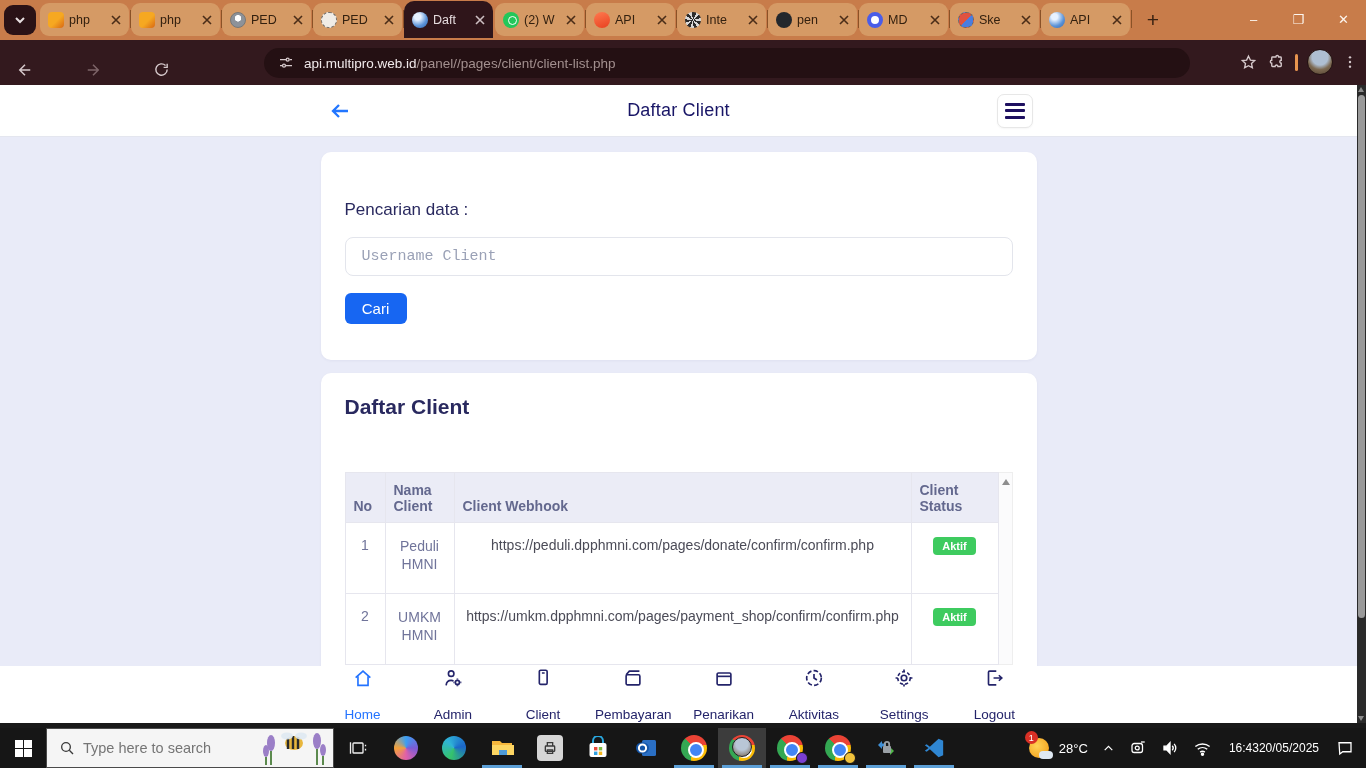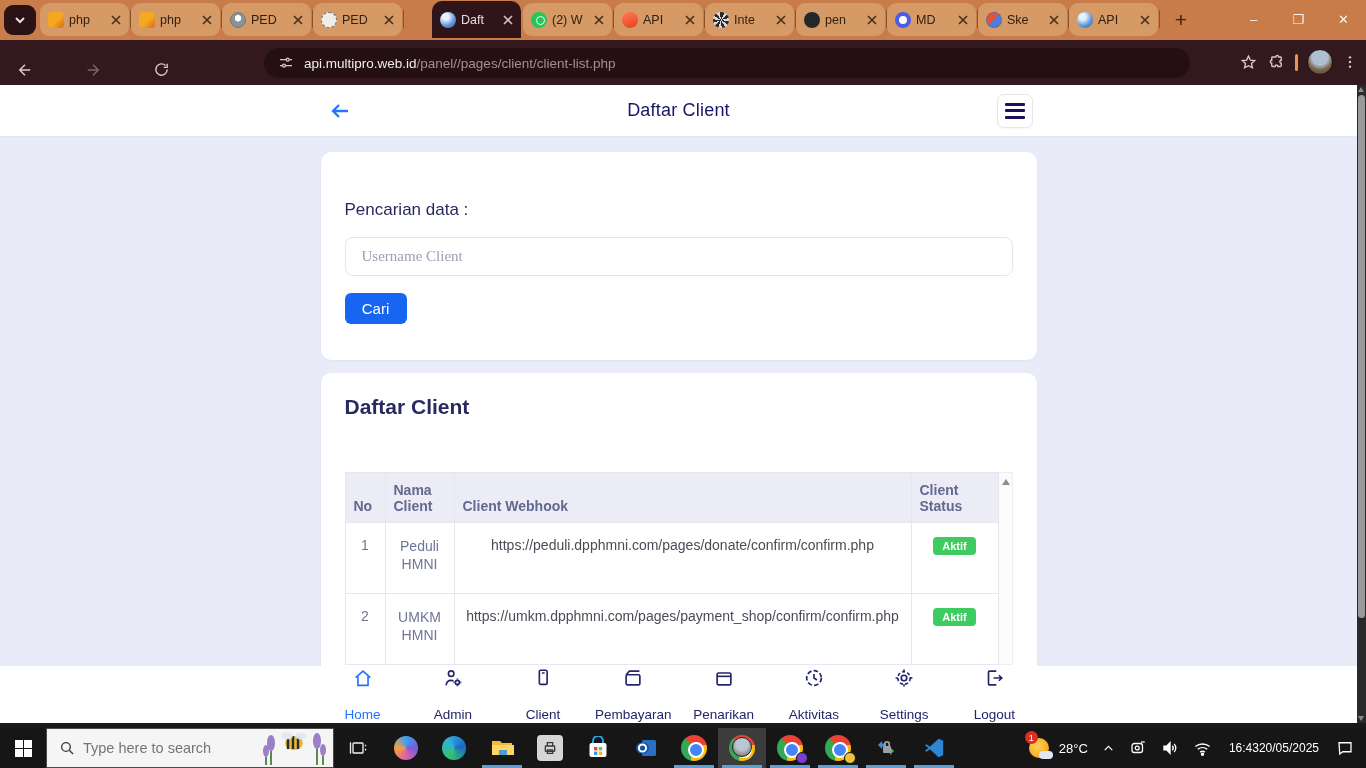--- a/index.html
+++ b/index.html
@@ -5,21 +5,21 @@
   * { margin:0; padding:0; box-sizing:border-box; }
   html,body { width:1366px; height:768px; overflow:hidden; }
   body { font-family:"Liberation Sans", sans-serif; position:relative; background:#151515; }
 
   
   .tabstrip { position:absolute; left:0; top:0; width:1366px; height:40px; background:#c87c4a; display:flex; align-items:flex-end; }
   .tab-search-btn { width:32px; height:30px; margin:4px 4px 5px 4px; border-radius:9px; background:#2a1216; color:#e8dfe1; display:flex; align-items:center; justify-content:center; flex:none; }
   .tabs { display:flex; align-items:center; height:44px; }
   .tab { width:89px; height:33px; margin-top:3px; background:#d59a65; border-radius:9px; display:flex; align-items:center; gap:5px; padding:0 6px 0 8px; position:relative; margin-right:2px; }
   .tab:not(.active)::after { content:""; position:absolute; right:-2px; top:7px; height:18px; width:1px; background:#8a5227; }
-  .tab.active { background:#2f151a; height:37px; border-radius:10px 10px 0 0; margin-top:3px;margin-left:28px; }
+  .tab.active { background:#2f151a; height:37px; border-radius:10px 10px 0 0; margin-top:3px; }
   .tab-title { flex:1; font-size:12.5px; color:#33200f; white-space:nowrap; overflow:hidden; }
   .tab.active .tab-title { color:#e6dcde; }
   .tab-close { width:14px; height:14px; flex:none; display:flex; align-items:center; justify-content:center; }
   .tab-close svg { stroke:#4a2d18; }
   .tab.active .tab-close svg { stroke:#cdbfc2; }
   .fv { width:16px; height:16px; border-radius:50%; flex:none; }
   .fv-pma { border-radius:4px; background:linear-gradient(135deg,#f6a821 55%,#d86613); }
   .fv-person { background:radial-gradient(circle at 50% 38%, #fff 3px, #8d9299 3.5px); border:1px solid #777; }
   .fv-person-dashed { background:#f0ece6; border:1.6px dashed #6d6d6d; }
   .fv-globe { background:radial-gradient(circle at 35% 30%, #e8f2ff 20%, #5b93d8 60%, #2e66b0); }
@@ -52,21 +52,21 @@
   .ph-inner { width:716px; margin:0 auto; height:100%; position:relative; display:flex; align-items:center; }
   .back-btn { position:absolute; left:4px; width:30px; height:30px; display:flex; align-items:center; justify-content:center; }
   .page-title { width:100%; text-align:center; font-size:18px; color:#181566; letter-spacing:.2px; }
   .menu-btn { position:absolute; right:4px; width:36px; height:34px; border:1px solid #e7e7e7; border-radius:7px; background:#fff; display:flex; flex-direction:column; justify-content:center; gap:3.5px; padding:0 7px; box-shadow:0 1px 2px rgba(0,0,0,.04); }
   .menu-btn span { display:block; height:3px; border-radius:1px; background:#1e1060; }
 
   .content-col { width:716px; margin:0 auto; position:relative; top:67px; }
   .card { background:#fff; border-radius:10px; box-shadow:0 1px 3px rgba(40,40,90,.05); }
   .card1 { height:208px; position:relative; }
   .search-label { position:absolute; left:24px; top:48px; font-size:17px; color:#29295f; }
-  .search-input { position:absolute; left:24px; right:24px; top:85px; height:39px; border:1px solid #e3e5ec; border-radius:8px; padding:0 16px; font-size:15px; color:#333; outline:none; width:668px; font-family:Liberation Serif, serif; }
+  .search-input { position:absolute; left:24px; right:24px; top:85px; height:39px; border:1px solid #e3e5ec; border-radius:8px; padding:0 16px; font-size:15px; color:#333; outline:none; width:668px; font-family:Liberation Mono, monospace; }
   .search-input::placeholder { color:#9aa1b6; }
   .cari-btn { position:absolute; left:24px; top:141px; width:62px; height:31px; background:#1766f2; border:none; border-radius:6px; color:#fff; font-size:15px; font-family:"Liberation Sans",sans-serif; }
   .card2 { margin-top:13px; height:352px; position:relative; }
   .table-title { position:absolute; left:24px; top:22px; font-size:21px; font-weight:bold; color:#29295f; }
   .table-wrap { position:absolute; left:24px; top:99px; width:668px; display:flex; }
   table.clients { border-collapse:collapse; width:653px; table-layout:fixed; }
   .clients th, .clients td { border:1px solid #e6e6ee; font-size:14px; }
   .clients th { background:#ebecf6; color:#63688e; font-weight:bold; text-align:left; height:50px; vertical-align:middle; padding:4px 8px; }
   .clients th.th-no { width:40px; vertical-align:bottom; padding-bottom:8px; }
   .clients th.th-name { width:69px; }

